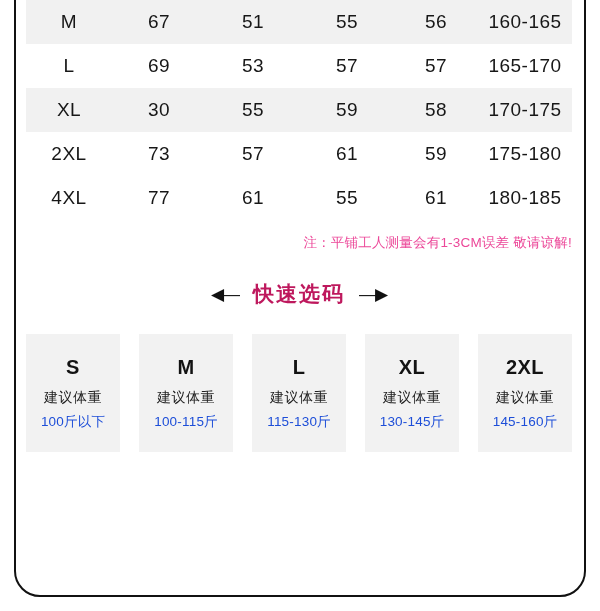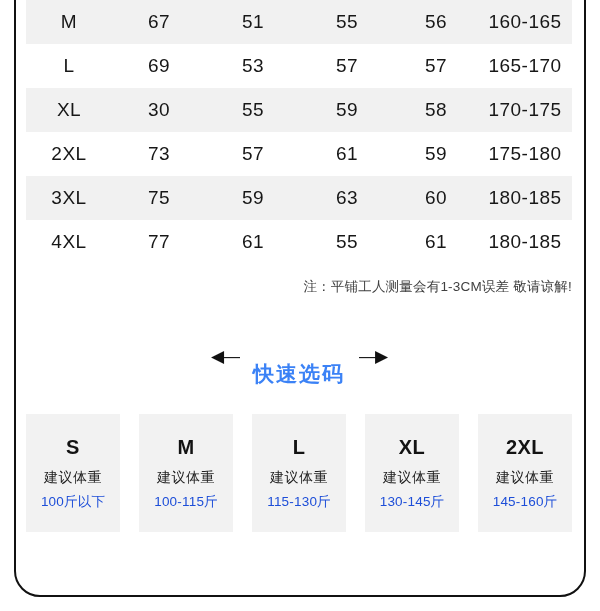--- a/index.html
+++ b/index.html
@@ -63,21 +63,21 @@
   col.c1 { width: 94px; }
   col.c2 { width: 94px; }
   col.c3 { width: 94px; }
   col.c4 { width: 84px; }
   col.c5 { width: 94px; }
 
   .note {
     width: 546px;
     text-align: right;
     font-size: 13.5px;
-    color: #404040;
+    color: #ec4899;
     padding-top: 14px;
     letter-spacing: 0.2px;
   }
 
   
   .quick-heading {
     width: 546px;
     display: flex;
     align-items: center;
     justify-content: center;
@@ -86,23 +86,22 @@
   }
   .quick-heading .arrow {
     font-size: 17px;
     color: #111111;
     line-height: 1;
     letter-spacing: -1px;
   }
   .quick-heading .qtitle {
     font-size: 21px;
     font-weight: bold;
-    color: #3b82f6;
+    color: #be185d;
     letter-spacing: 2px;
-    margin-top: 36px;
   }
 
   
   .cards {
     width: 546px;
     display: flex;
     justify-content: space-between;
     margin-top: 26px;
   }
   .card {
@@ -177,28 +176,20 @@
           <td>170-175</td>
         </tr>
         <tr class="even">
           <td>2XL</td>
           <td>73</td>
           <td>57</td>
           <td>61</td>
           <td>59</td>
           <td>175-180</td>
         </tr>
-        <tr class="odd">
-          <td>3XL</td>
-          <td>75</td>
-          <td>59</td>
-          <td>63</td>
-          <td>60</td>
-          <td>180-185</td>
-        </tr>
         <tr class="even">
           <td>4XL</td>
           <td>77</td>
           <td>61</td>
           <td>55</td>
           <td>61</td>
           <td>180-185</td>
         </tr>
       </tbody>
     </table>

